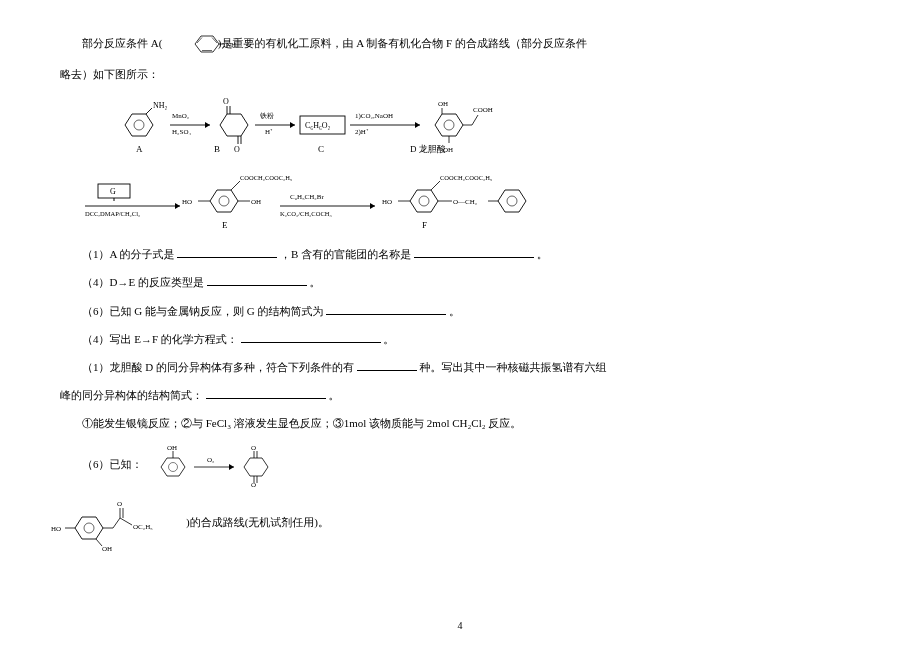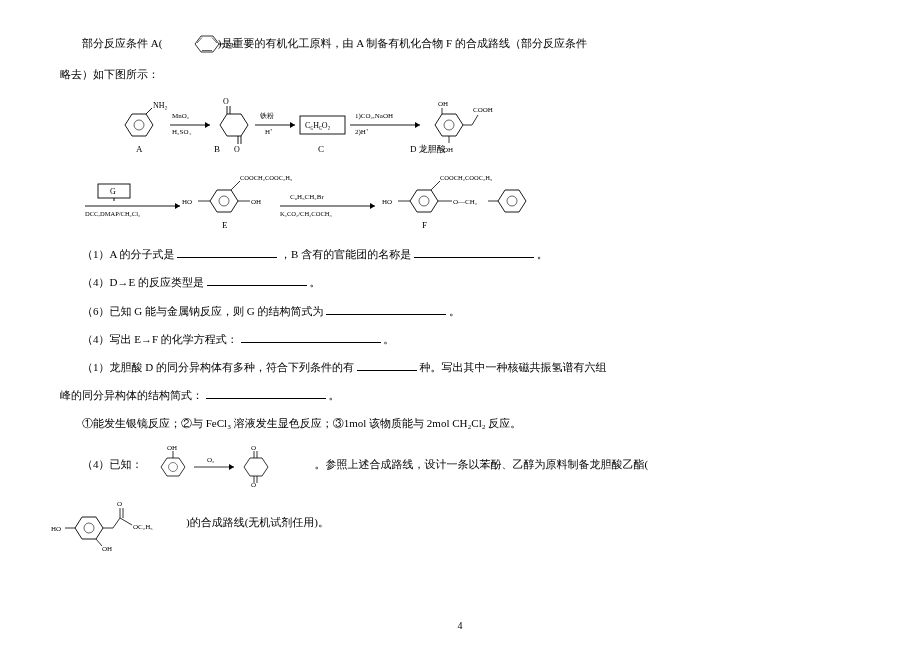--- a/index.html
+++ b/index.html
@@ -217,21 +217,21 @@
 <div class="paragraph no-indent">
   <span>峰的同分异构体的结构简式：</span>
   <span class="blank w2"></span>
   <span>。</span>
 </div>
 <div class="paragraph">
   <span>①能发生银镜反应；②与 FeCl₃ 溶液发生显色反应；③1mol 该物质能与 2mol CH₂Cl₂ 反应。</span>
 </div>
 
 <div class="q6-line" style="margin-left:2em;">
-  <span>（4）已知：</span>
+  <span>（6）已知：</span>
   <span class="small-chem">
     <svg viewBox="0 0 160 45">
 
       <polygon points="12,25 18,16 30,16 36,25 30,34 18,34" fill="none" stroke="#000" stroke-width="0.8"></polygon>
       <circle cx="24" cy="25" r="4.5" fill="none" stroke="#000" stroke-width="0.5"></circle>
       <line x1="24" y1="16" x2="24" y2="9" stroke="#000" stroke-width="0.8"></line>
       <text x="18" y="8" font-size="7">OH</text>
 
       <line x1="45" y1="25" x2="85" y2="25" stroke="#000" stroke-width="0.8"></line>
       <polygon points="85,25 80,22 80,28" fill="#000"></polygon>
@@ -239,21 +239,20 @@
 
       <polygon points="95,25 101,16 113,16 119,25 113,34 101,34" fill="none" stroke="#000" stroke-width="0.8"></polygon>
       <line x1="105" y1="16" x2="105" y2="9" stroke="#000" stroke-width="0.8"></line>
       <line x1="108" y1="16" x2="108" y2="9" stroke="#000" stroke-width="0.8"></line>
       <text x="102" y="8" font-size="7">O</text>
       <line x1="105" y1="34" x2="105" y2="41" stroke="#000" stroke-width="0.8"></line>
       <line x1="108" y1="34" x2="108" y2="41" stroke="#000" stroke-width="0.8"></line>
       <text x="102" y="45" font-size="7">O</text>
     </svg>
   </span>
-  <span>。参照上述合成路线，设计一条以苯酚、乙醇为原料制备龙胆酸乙酯(</span>
 </div>
 
 <div class="q6-line" style="margin-left:0;">
   <span class="ester">
     <svg viewBox="0 0 130 60">
       <polygon points="25,35 32,24 46,24 53,35 46,46 32,46" fill="none" stroke="#000" stroke-width="0.9"></polygon>
       <circle cx="39" cy="35" r="5" fill="none" stroke="#000" stroke-width="0.6"></circle>
       <line x1="25" y1="35" x2="15" y2="35" stroke="#000" stroke-width="0.8"></line>
       <text x="1" y="38" font-size="7">HO</text>
       <line x1="46" y1="46" x2="52" y2="53" stroke="#000" stroke-width="0.8"></line>

